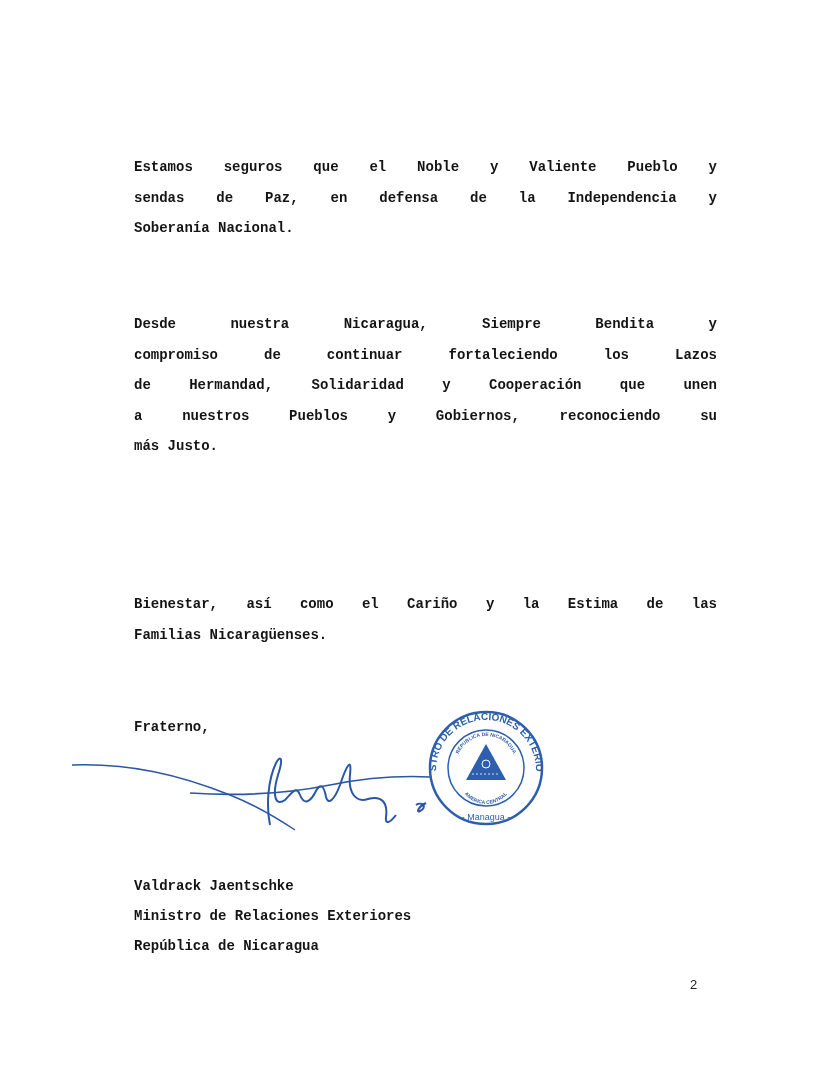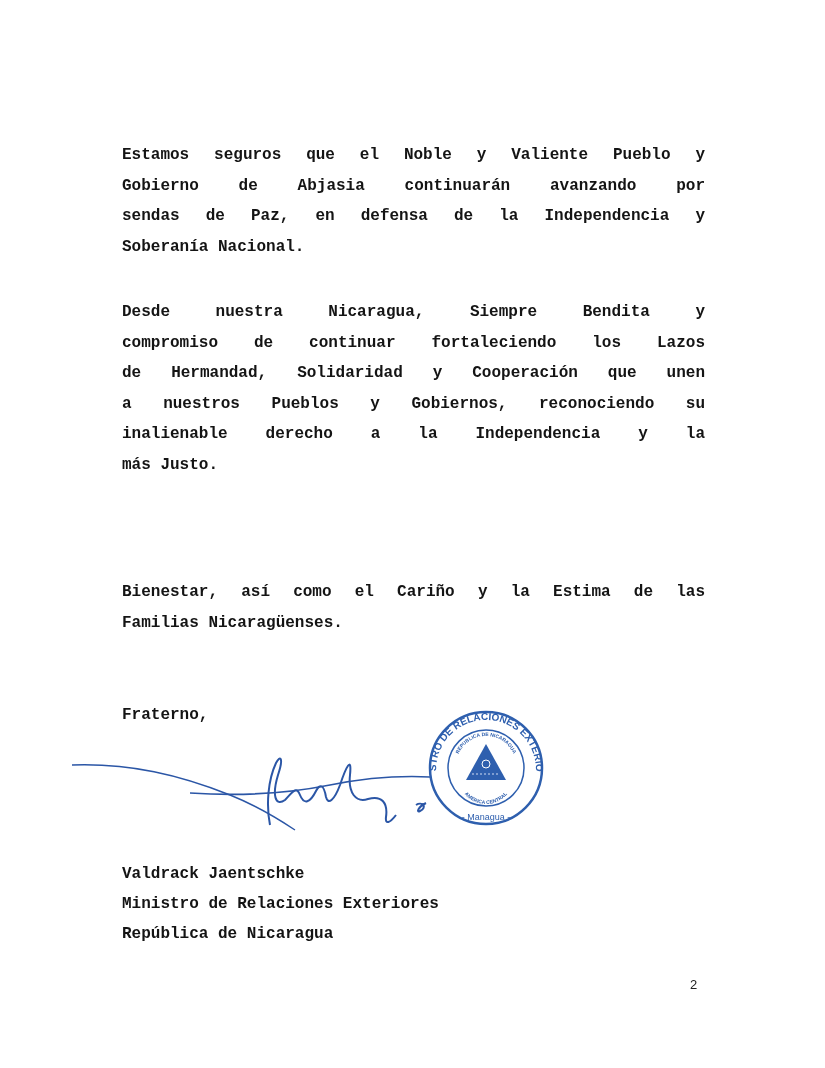--- a/index.html
+++ b/index.html
@@ -1,22 +1,22 @@
 <!DOCTYPE html>
 <html><head>
   <meta charset="utf-8">
   <style>
     html, body { margin: 0; padding: 0; background: #ffffff; }
     body { width: 825px; height: 1068px; position: relative; overflow: hidden; }
     .page { position: absolute; left: 0; top: 0; width: 825px; height: 1068px; background: #fff; }
     .para {
       position: absolute; left: 122px; width: 583px;
       font-family: "Liberation Mono", "DejaVu Sans Mono", monospace;
-      font-weight: bold; font-size: 16px; line-height: 30.5px;
-      color: #141414; margin: 0;
+      font-weight: bold; font-size: 14px; line-height: 30.5px;
+      color: #141414; margin: 12px;
     }
     .line { display: block; white-space: nowrap; text-align: justify; text-align-last: justify; }
     .line.last { text-align-last: left; }
     .p1 { top: 140px; }
     .p2 { top: 297px; font-family: Liberation Mono, monospace; }
     .p3 { top: 577px; }
     .closing { top: 700px; }
     .sig-block { top: 859px; line-height: 30px; }
     .page-number {
       position: absolute; left: 690px; top: 977px;
@@ -25,31 +25,29 @@
     .signature { position: absolute; left: 70px; top: 745px; width: 380px; height: 90px; }
     .seal { position: absolute; left: 422px; top: 708px; width: 128px; height: 118px; }
   </style>
 </head>
 <body>
 
 <div class="page">
 
   <div class="para p1">
     <span class="line">Estamos seguros que el Noble y Valiente Pueblo y</span>
-    <span class="line">Gobierno de Abjasia continuarán avanzando por</span>
     <span class="line">sendas de Paz, en defensa de la Independencia y</span>
     <span class="line last">Soberanía Nacional.</span>
   </div>
 
   <div class="para p2">
     <span class="line">Desde nuestra Nicaragua, Siempre Bendita y</span>
     <span class="line">compromiso de continuar fortaleciendo los Lazos</span>
     <span class="line">de Hermandad, Solidaridad y Cooperación que unen</span>
     <span class="line">a nuestros Pueblos y Gobiernos, reconociendo su</span>
-    <span class="line">inalienable derecho a la Independencia y la</span>
     <span class="line last">más Justo.</span>
   </div>
 
   <div class="para p3">
     <span class="line">Bienestar, así como el Cariño y la Estima de las</span>
     <span class="line last">Familias Nicaragüenses.</span>
   </div>
 
   <div class="para closing">
     <span class="line last">Fraterno,</span>

